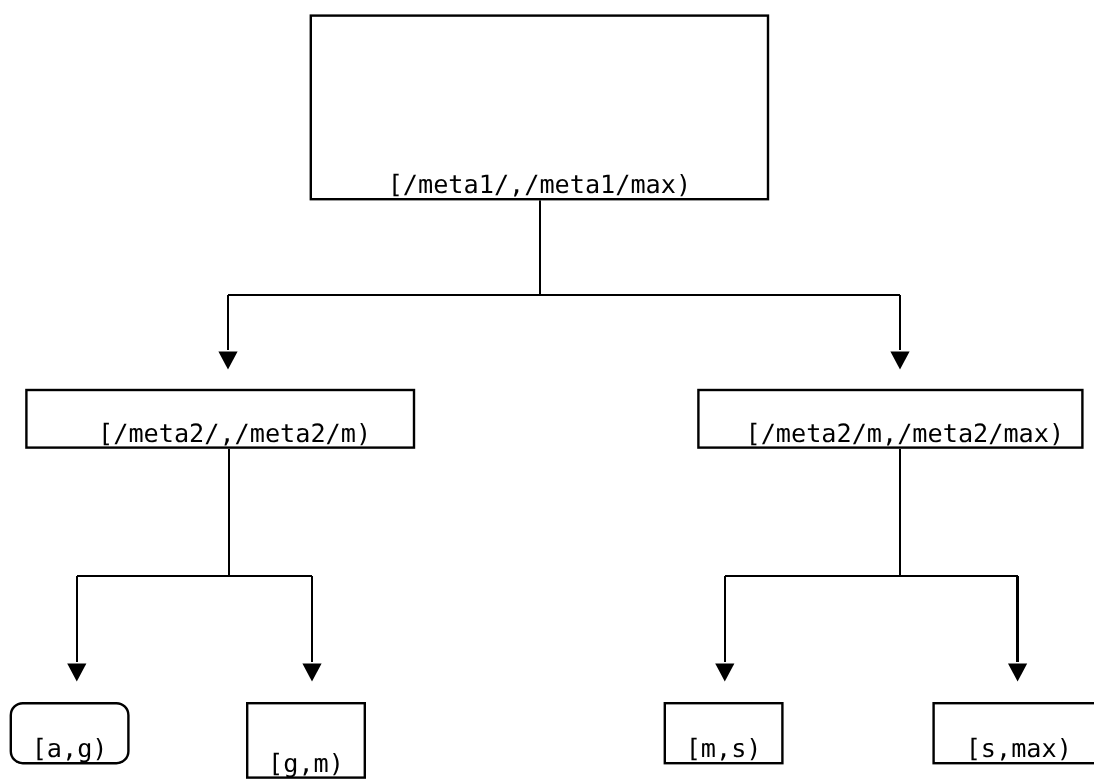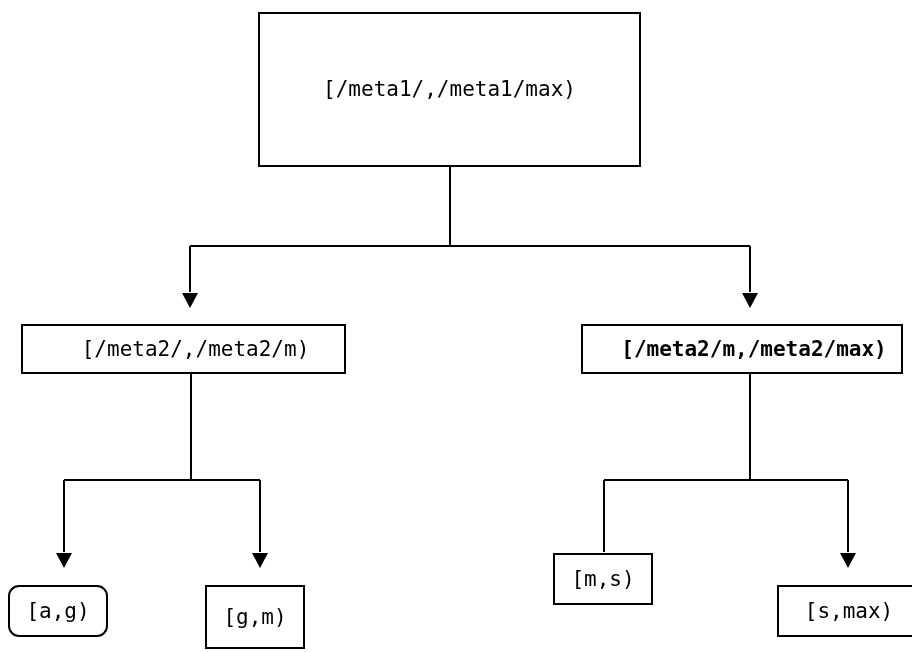--- a/index.html
+++ b/index.html
@@ -24,21 +24,21 @@
     top: 0;
     width: 912px;
     height: 652px;
   }
   .node {
     position: absolute;
     box-sizing: border-box;
     background: #ffffff;
     border: 2px solid #000000;
     display: flex;
-    align-items: center;
+    align-items: flex-end;
     justify-content: center;
     color: #000000;
     line-height: 1;
     white-space: pre;
     z-index: 2;
   }
   .node-label {
     display: block;
     white-space: pre;
   }
@@ -94,33 +94,33 @@
   </svg>
 
   <div class="node node-root" style="left:258px; top:12px; width:383px; height:155px;">
     <span class="node-label">[/meta1/,/meta1/max)</span>
   </div>
 
   <div class="node node-mid" style="left:21px; top:324px; width:325px; height:50px;">
     <span class="node-label">[/meta2/,/meta2/m)</span>
   </div>
 
-  <div class="node node-mid" style="left:581px; top:324px; width:322px; height:50px;font-weight:bold;">
+  <div class="node node-mid" style="left:581px; top:324px; width:322px; height:50px;">
     <span class="node-label">[/meta2/m,/meta2/max)</span>
   </div>
 
   <div class="node node-leaf" style="left:8px; top:585px; width:100px; height:52px;border-radius:11px;">
     <span class="node-label">[a,g)</span>
   </div>
 
   <div class="node node-leaf" style="left:205px; top:585px; width:100px; height:64px;">
     <span class="node-label">[g,m)</span>
   </div>
 
-  <div class="node node-leaf" style="left:553px; top:553px; width:100px; height:52px;">
+  <div class="node node-leaf" style="left:553px; top:585px; width:100px; height:52px;">
     <span class="node-label">[m,s)</span>
   </div>
 
   <div class="node node-leaf" style="left:777px; top:585px; width:144px; height:52px;">
     <span class="node-label">[s,max)</span>
   </div>
 
 </div>
 
 </body></html>

